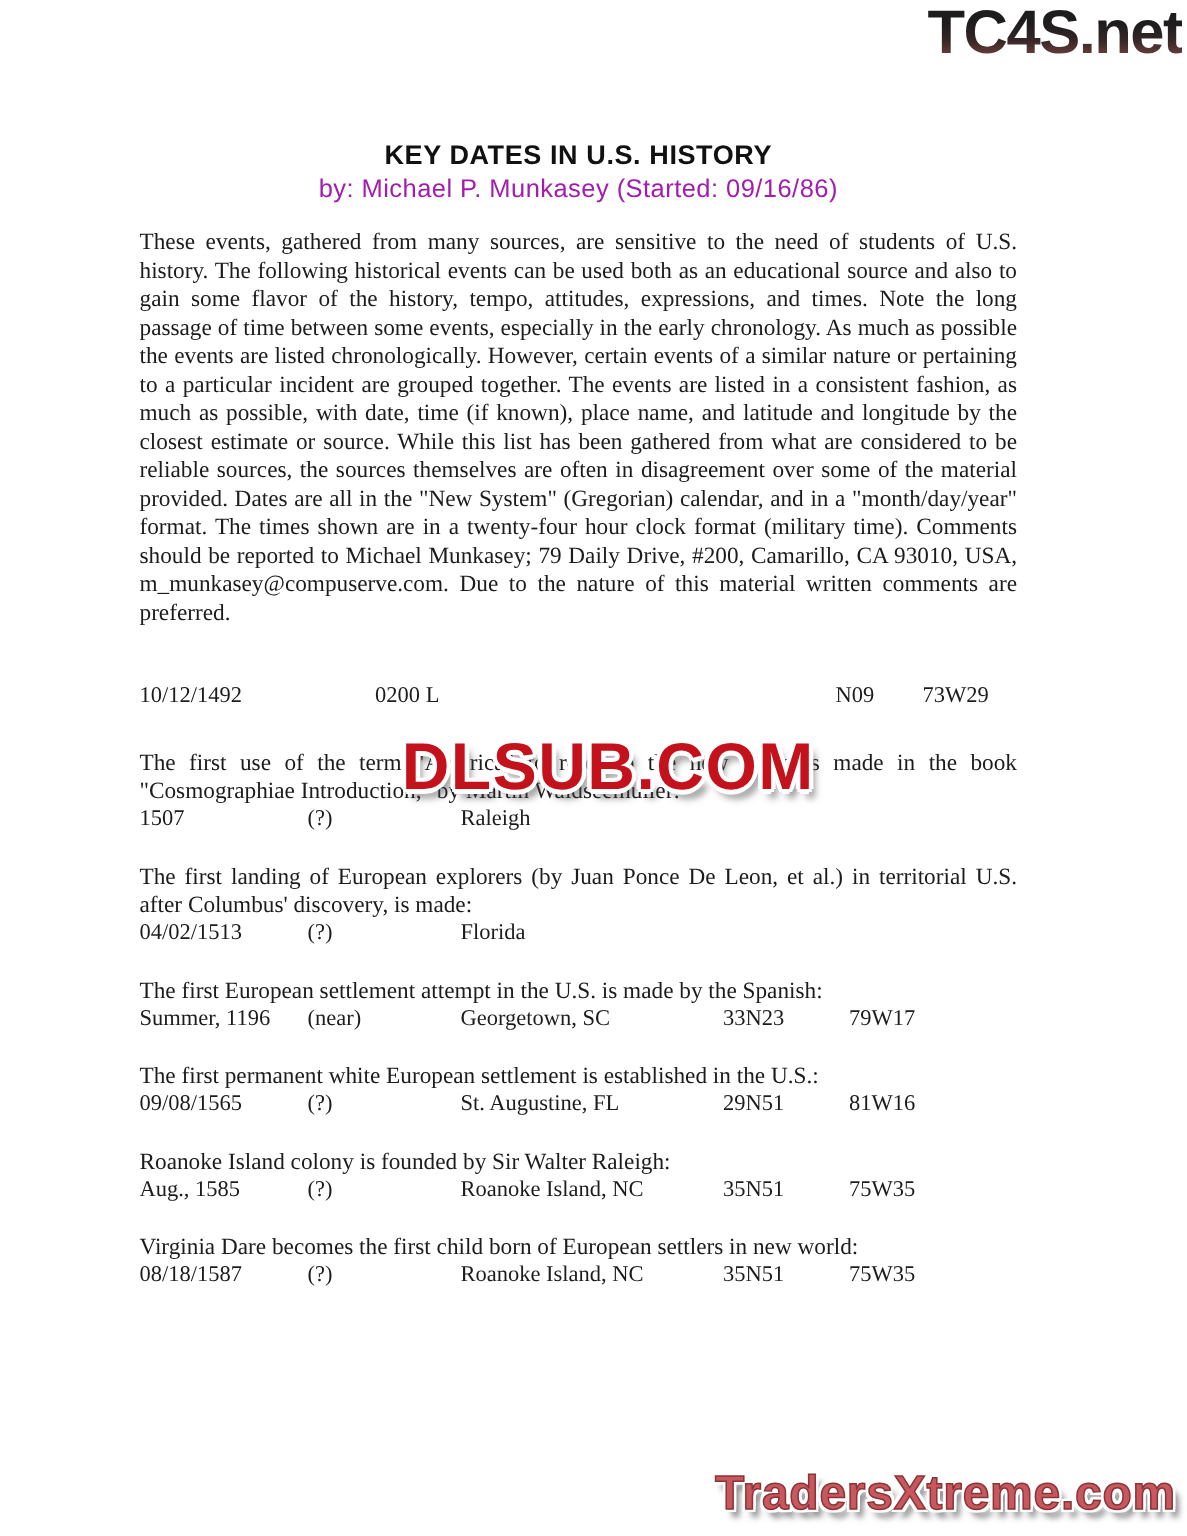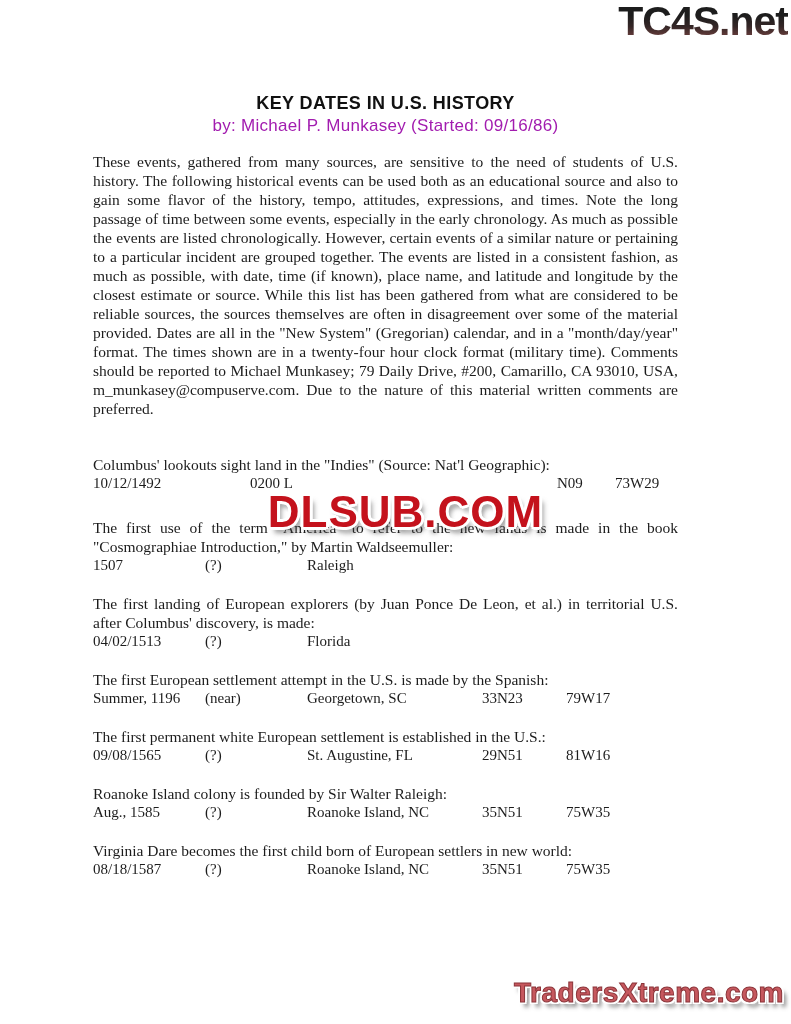--- a/index.html
+++ b/index.html
@@ -47,21 +47,21 @@
     display:flex;align-items:center;justify-content:center;
     font-family:"Liberation Sans", sans-serif;font-weight:900;font-size:44px;
     letter-spacing:1px;color:#c4121c;z-index:6;
     text-shadow:
       -3px 0 0 #fff, 3px 0 0 #fff, 0 -3px 0 #fff, 0 3px 0 #fff,
       -2px -2px 0 #fff, 2px -2px 0 #fff, -2px 2px 0 #fff, 2px 2px 0 #fff,
       4px 6px 5px rgba(70,70,70,.55);
   }
   .wm-bottom{
     position:absolute;right:7px;top:977px;
-    font-family:"Liberation Sans", sans-serif;font-weight:bold;font-size:28px;
+    font-family:"Liberation Sans", sans-serif;font-weight:bold;font-size:32px;
     letter-spacing:.5px;color:#c6585e;z-index:6;
     -webkit-text-stroke:1px #8a3338;
     text-shadow:
       -2px 0 0 #fff, 2px 0 0 #fff, 0 -2px 0 #fff, 0 2px 0 #fff,
       -2px -2px 0 #fff, 2px -2px 0 #fff, -2px 2px 0 #fff, 2px 2px 0 #fff,
       4px 5px 4px rgba(80,80,80,.75);
   }
 </style>
 </head>
 <body>
@@ -71,21 +71,20 @@
 <div class="content">
 
   <div class="doc-title">KEY DATES IN U.S. HISTORY</div>
   <div class="doc-byline">by:  Michael P. Munkasey  (Started: 09/16/86)</div>
 
   <p class="intro">These events, gathered from many sources, are sensitive to the need of students of U.S. history.  The following historical events can be used both as an educational source and also to gain some flavor of the history, tempo, attitudes, expressions, and times.  Note the long passage of time between some events, especially in the early chronology.  As much as possible the events are listed chronologically.  However, certain events of a similar nature or pertaining to a particular incident are grouped together.  The events are listed in a consistent fashion, as much as possible, with date, time (if known), place name, and latitude and longitude by the closest estimate or source.  While this list has been gathered from what are considered to be reliable sources, the sources themselves are often in disagreement over some of the material provided.  Dates are all in the "New System" (Gregorian) calendar, and in a "month/day/year" format.  The times shown are in a twenty-four hour clock format (military time).  Comments should be reported to Michael Munkasey; 79 Daily Drive, #200, Camarillo, CA 93010, USA, m_munkasey@compuserve.com.  Due to the nature of this material written comments are preferred.</p>
 
   <div class="events">
 
     <section class="event first">
-      <div class="event-heading">Columbus' lookouts sight land in the "Indies"  (Source: Nat'l Geographic):</div>
       <div class="event-row">
         <span class="c-date-w">10/12/1492</span>
         <span class="c-time">0200 L</span>
         <span class="c-lat1">N09</span>
         <span class="c-lon">73W29</span>
       </div>
     </section>
 
     <section class="event">
       <div class="event-heading">The first use of the term "America" to refer to the new lands is made in the book "Cosmographiae Introduction," by Martin Waldseemuller:</div>

